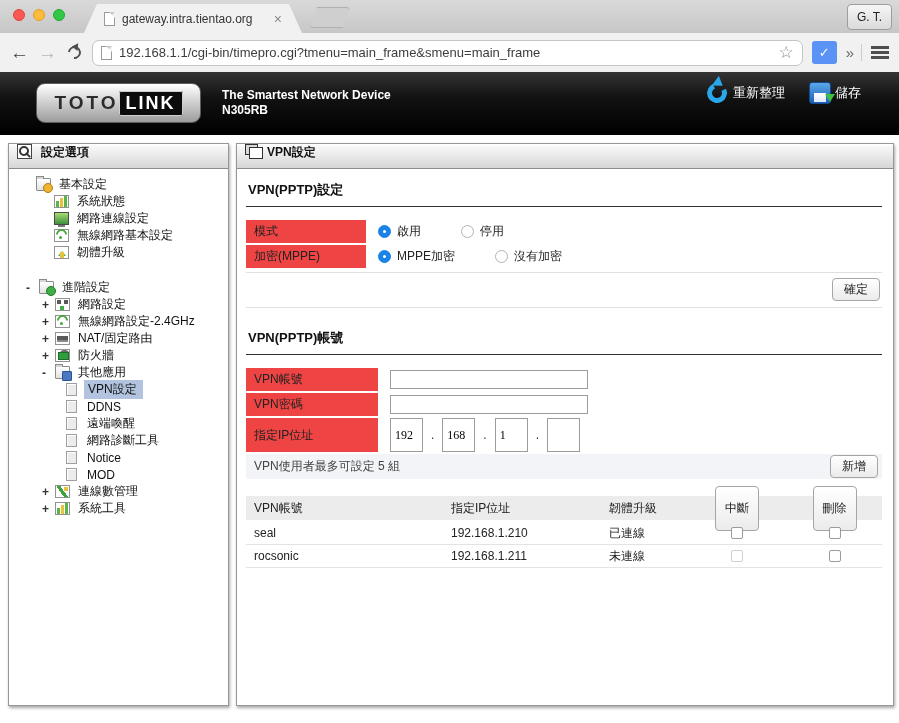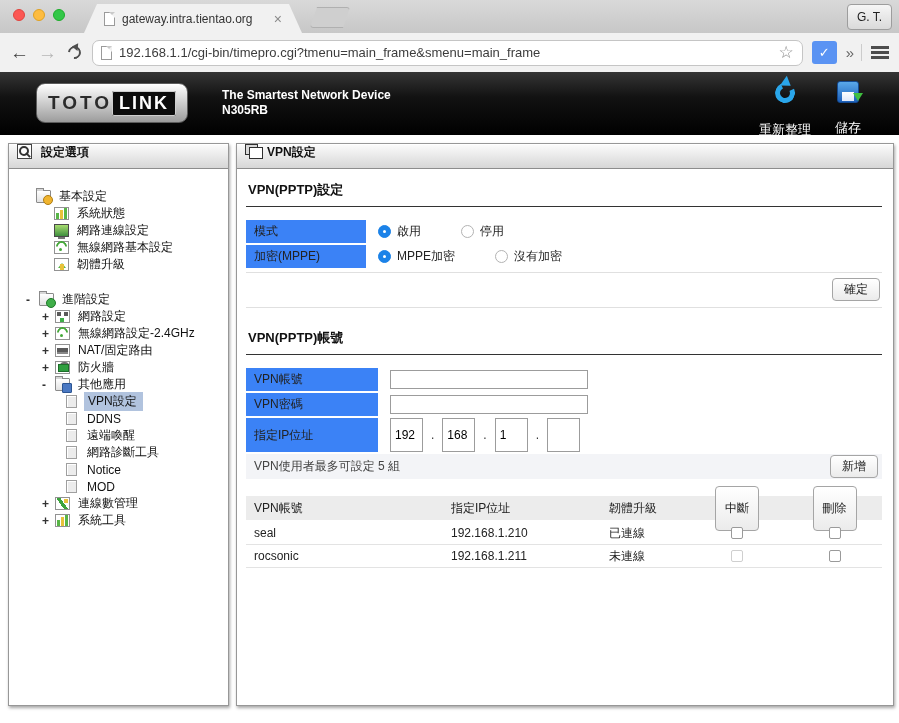--- a/index.html
+++ b/index.html
@@ -43,29 +43,29 @@
   .ic-menu { width:18px; height:13px; background-repeat:no-repeat;
     background-image:linear-gradient(#4d4d4d,#4d4d4d),linear-gradient(#4d4d4d,#4d4d4d),linear-gradient(#4d4d4d,#4d4d4d);
     background-size:18px 3px; background-position:0 0,0 5px,0 10px; }
   .ic-doc { width:11px; height:14px; border:1px solid #9a9a9a; background:#fff; position:relative; flex:none; }
   .ic-doc::after { content:""; position:absolute; top:-1px; right:-1px;
     border:3px solid transparent; border-top-color:#c9c9c9; border-right-color:#f1f1f1; }
 
   
   .site-header { position:absolute; left:0; top:72px; width:899px; height:63px;
     background:linear-gradient(180deg,#353535 0%,#121212 40%,#000 100%); }
-  .logo { position:absolute; left:36px; top:11px; width:152px; height:40px; border-radius:9px;
+  .logo { position:absolute; left:36px; top:11px; width:165px; height:40px; border-radius:9px;
     background:linear-gradient(#ffffff,#9c9c9c); border:1px solid #5c5c5c;
     box-shadow:inset 0 1px 0 #fff; display:flex; align-items:center; justify-content:center; }
   .logo-toto { font-size:19px; font-weight:bold; letter-spacing:3px; color:#2c2c2c; }
   .logo-link { background:#0c0c0c; color:#fff; font-size:18px; font-weight:bold; letter-spacing:2px;
     padding:2px 7px; border-radius:2px; box-shadow:inset 0 0 0 1px #cfcfcf; }
   .tagline { position:absolute; left:222px; top:16px; color:#fff; font-size:12px; font-weight:bold; line-height:15px; }
   .hdr-actions { position:absolute; right:38px; top:9px; display:flex; gap:24px; }
-  .hdr-action { display:flex; flex-direction:column; align-items:center; gap:16px; }
+  .hdr-action { display:flex; flex-direction:row; align-items:center; gap:4px; }
   .hdr-action-label { color:#fff; font-size:13px; white-space:nowrap; }
   .ic-refresh { width:24px; height:24px; position:relative; }
   .ic-refresh::before { content:""; position:absolute; inset:2px; border:5px solid #2aa6ea;
     border-radius:50%; border-top-color:transparent; transform:rotate(20deg); }
   .ic-refresh::after { content:""; position:absolute; top:-2px; right:0;
     border:6px solid transparent; border-left:9px solid #2aa6ea; transform:rotate(35deg); }
   .ic-save { width:22px; height:22px; background:linear-gradient(#5aa8e9,#1c5fb9);
     border:1px solid #144a92; border-radius:3px; position:relative; }
   .ic-save::before { content:""; position:absolute; left:4px; right:4px; bottom:1px; height:9px;
     background:linear-gradient(#ffffff,#dfe8fa); }
@@ -83,21 +83,21 @@
   .ic-search { width:15px; height:15px; border:1px solid #444; background:#fdfdfd; position:relative; }
   .ic-search::before { content:""; position:absolute; top:1px; left:1px; width:6px; height:6px;
     border:2px solid #333; border-radius:50%; }
   .ic-search::after { content:""; position:absolute; width:2px; height:6px; background:#333;
     transform:rotate(-45deg); bottom:0; right:2px; }
   .ic-window { width:13px; height:11px; border:1px solid #2f2f2f; background:#d9d9d9; position:relative; }
   .ic-window::after { content:""; position:absolute; top:2px; left:3px; width:12px; height:10px;
     border:1px solid #2f2f2f; background:#fff; }
 
   
-  .tree { padding-top:19px; font-size:12px; color:#111; }
+  .tree { padding-top:7px; font-size:12px; color:#111; }
   .ti { height:17px; display:flex; align-items:center; white-space:nowrap; }
   .L0  { padding-left:27px; }
   .L0m { padding-left:17px; }
   .L1  { padding-left:45px; }
   .L1m { padding-left:33px; }
   .L2  { padding-left:57px; }
   .gap-above { margin-top:18px; }
   .mk { width:13px; font-weight:bold; color:#333; flex:none; }
   .lbl { padding:1px 3px; }
   .lbl.sel { background:#b1c3de; padding:1px 6px 1px 4px; }
@@ -141,40 +141,40 @@
     background-image:linear-gradient(55deg, transparent 38%, #3da33d 38%, #3da33d 58%, transparent 58%); }
   .ic-traffic::after { content:""; position:absolute; right:1px; top:1px; width:4px; height:4px; background:#e8c23a; }
   .ic-page { width:11px; height:13px; background:#ececec; border:1px solid #9f9f9f;
     box-shadow:inset 1px 1px 0 #fff; margin-right:7px; }
 
   
   .content { padding:9px 11px 0 9px; }
   .section-h { font-size:13px; font-weight:bold; color:#111; padding:3px 2px 7px;
     border-bottom:1px solid #333; }
   .frow { display:flex; align-items:stretch; min-height:23px; margin-bottom:2px; }
-  .flabel { width:120px; background:#3b82f6; display:flex; align-items:center; padding-left:8px;
+  .flabel { width:120px; background:#ef4444; display:flex; align-items:center; padding-left:8px;
     font-size:12px; flex:none; }
   .flabel-w { width:132px; }
   .fval { display:flex; align-items:center; padding-left:12px; font-size:12px; flex:1; gap:6px; }
   .radio { width:13px; height:13px; border-radius:50%; background:#fff; border:1px solid #b3b3b3;
     position:relative; flex:none; }
   .radio.on { background:#1b82e8; border-color:#1b82e8; }
   .radio.on::after { content:""; position:absolute; inset:4px; background:#fff; border-radius:50%; }
   .opt2 { margin-left:34px; }
   .hr-light { border-top:1px solid #e0e0e0; margin:4px 0 0; }
   .btnrow { display:flex; justify-content:flex-end; padding:5px 2px 6px; border-bottom:1px solid #e0e0e0; }
   .btn { font-size:12px; color:#222; padding:2px 11px; background:linear-gradient(#ffffff,#ebebeb);
     border:1px solid #a5a5a5; border-radius:4px; box-shadow:inset 0 1px 0 rgba(255,255,255,.8); white-space:nowrap; }
   .btn-sm { padding:13px 9px; }
   .sect2 { margin-top:18px; }
   .formblock { margin-top:13px; }
   .txt { width:198px; height:19px; border:1px solid #9c9c9c; background:#fff; font-size:12px;
     font-family:"Liberation Sans",sans-serif; padding:0 4px; }
   .ip { width:33px; height:19px; border:1px solid #9c9c9c; background:#fff; font-size:12px;
-    font-family:Liberation Sans, sans-serif; padding:16px 4px; }
+    font-family:Liberation Serif, serif; padding:16px 4px; }
   .ipdot { margin:0 2px; color:#333; }
   .noterow { background:#f3f4f7; display:flex; align-items:center; min-height:25px; margin-top:2px;
     font-size:12px; color:#444; padding:0 4px 0 8px; }
   .noterow .spacer { flex:1; }
 
   .acct-table { margin-top:17px; }
   .thead { display:flex; align-items:center; background:#ececec; height:26px; font-size:12px;
     border-bottom:2px solid #fff; }
   .trow { display:flex; align-items:center; height:23px; font-size:12px; border-bottom:1px solid #e3e3e3; }
   .c1 { width:205px; padding-left:8px; flex:none; }

